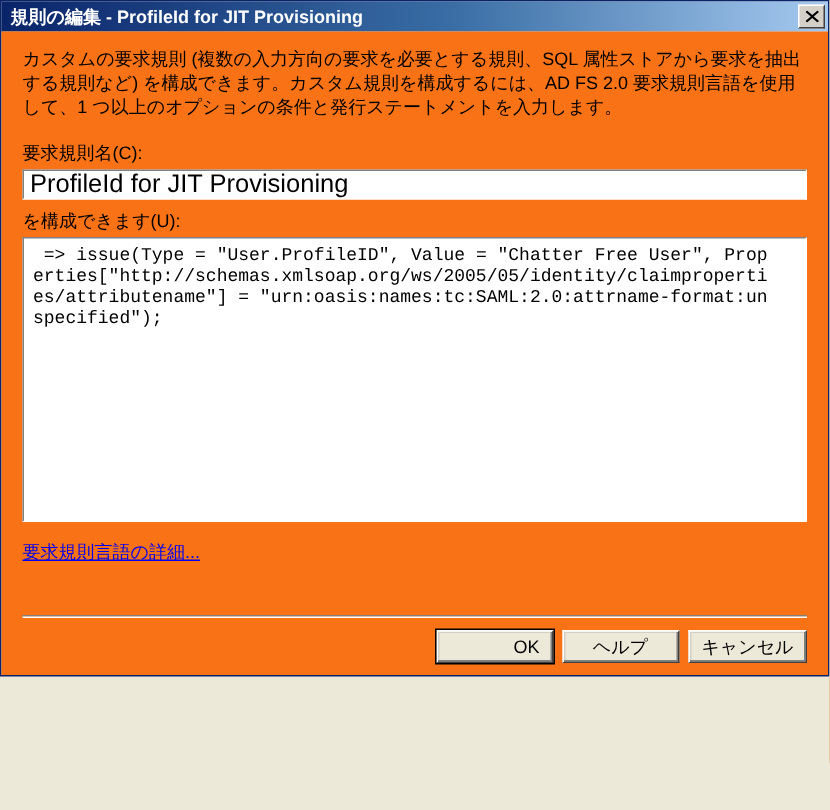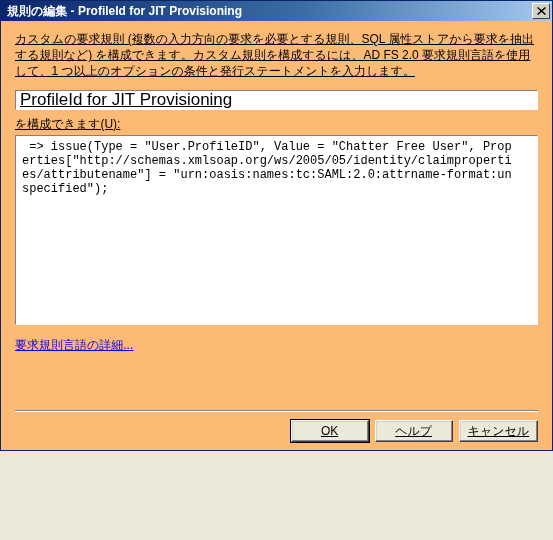--- a/index.html
+++ b/index.html
@@ -50,22 +50,21 @@
     cursor: pointer;
   }
   .titlebar-button svg { pointer-events: none; }
 
   .client {
     flex: 1;
     padding: 10px 14px 8px 14px;
     display: flex;
     flex-direction: column;
     box-sizing: border-box;
-    background: #fdba74;
-    text-decoration: underline;
+    background: #f97316;
   }
   .intro {
     line-height: 1.35;
     margin-bottom: 10px;
     color: #000;
   }
   .label {
     margin: 4px 0 2px 0;
     color: #000;
   }
@@ -136,39 +135,41 @@
     border-color: #fff #404040 #404040 #fff;
     box-shadow: inset -1px -1px 0 #808080, inset 1px 1px 0 #D4D0C8;
     font-family: inherit;
     font-size: 12px;
     cursor: pointer;
     padding: 0 8px;
     box-sizing: border-box;
   }
   .btn.default {
     outline: 1px solid #000;
+    text-align: right;
   }
 </style>
 </head>
 <body>
 
 <div class="window">
 
   <div class="titlebar">
     <span class="title-text">規則の編集 - ProfileId for JIT Provisioning</span>
     <div class="titlebar-button">
       <svg width="9" height="8" viewBox="0 0 9 8">
         <path d="M1 0 L4.5 3 L8 0 L9 1 L5.5 4 L9 7 L8 8 L4.5 5 L1 8 L0 7 L3.5 4 L0 1 Z" fill="#000"></path>
       </svg>
     </div>
   </div>
 
   <div class="client">
     <div class="intro">カスタムの要求規則 (複数の入力方向の要求を必要とする規則、SQL 属性ストアから要求を抽出する規則など) を構成できます。カスタム規則を構成するには、AD FS 2.0 要求規則言語を使用して、1 つ以上のオプションの条件と発行ステートメントを入力します。</div>
 
+    <div class="label">要求規則名(C):</div>
     <input type="text" class="textbox" value="ProfileId for JIT Provisioning" style="">
 
 
     <div class="custom-label">を構成できます(U):</div>
 
     <div class="textarea-wrap">
       <textarea class="code-area" spellcheck="false" style=""> =&gt; issue(Type = "User.ProfileID", Value = "Chatter Free User", Properties["http://schemas.xmlsoap.org/ws/2005/05/identity/claimproperties/attributename"] = "urn:oasis:names:tc:SAML:2.0:attrname-format:unspecified");</textarea>
     </div>
 
     <a class="link">要求規則言語の詳細...</a>

